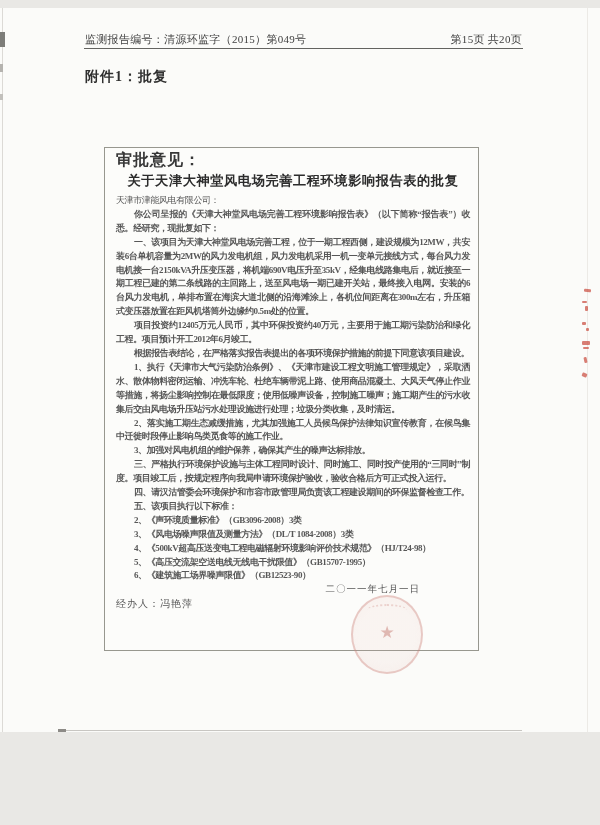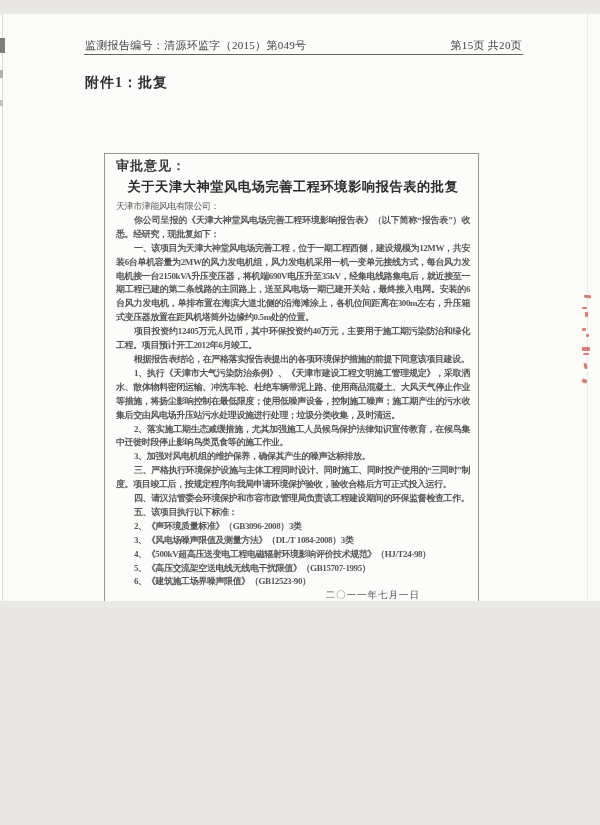--- a/index.html
+++ b/index.html
@@ -1,17 +1,17 @@
 <!DOCTYPE html>
 <html><head>
 <meta charset="utf-8">
 <style>
   html,body { margin:0; padding:0; background:#e9e8e5; }
   .page {
-    position:relative; width:600px; height:587px; margin:14px auto;
+    position:relative; width:600px; height:724px; margin:8px auto;
     background:#fbfbf9; overflow:hidden;
     font-family:"Liberation Serif","DejaVu Serif",serif;
     color:#4a4a4a;
   }
   
   .edge-left  { position:absolute; left:2px;  top:0; width:1px; height:825px; background:#dcdad6; }
   .edge-right { position:absolute; left:587px; top:0; width:1px; height:825px; background:#eceae6; }
   .corner-mark { position:absolute; left:0; top:24px; width:5px; height:15px; background:#7d7d79; filter:blur(.4px); }
   .edge-dash1 { position:absolute; left:0; top:56px; width:3px; height:8px; background:#b5b3af; }
   .edge-dash2 { position:absolute; left:0; top:86px; width:3px; height:6px; background:#c2c0bc; }
@@ -23,21 +23,21 @@
   .header-rule { position:absolute; left:84px; top:40px; width:439px; border-top:1.6px solid #636360; }
 
   .attachment { position:absolute; left:85px; top:60px; font-size:14px; font-weight:bold; color:#2f2f2f; letter-spacing:1px; }
 
   
   .approval-box {
     position:absolute; left:104px; top:139px; width:375px; height:504px;
     border:1px solid #97978f; box-sizing:border-box;
     padding:5px 8px 0 11px; overflow:hidden; background:rgba(255,255,255,.25);
   }
-  .box-header { display:flex; justify-content:space-between; align-items:baseline; font-size:13px; line-height:14px; }
+  .box-header { display:flex; justify-content:space-between; align-items:baseline; font-size:16px; line-height:14px; }
   .field-label { font-weight:bold; color:#383838; letter-spacing:1px; }
   .permit-no { color:#6b6b6b; letter-spacing:1.2px; }
   .box-title { margin:5px 0 4px; text-align:center; font-size:13.2px; font-weight:bold; color:#2c2c2c; letter-spacing:.6px; }
 
   .box-body { font-size:9px; line-height:13.9px; letter-spacing:-0.4px; color:#575757; text-align:justify; }
   .box-body p { margin:0; }
   .box-body p.ind { text-indent:2em;font-weight:bold; }
 
   .date-line { text-align:right; padding-right:50px; font-size:9.5px; line-height:13.9px; letter-spacing:1px; color:#555; }
   .handler-line { font-size:10px; line-height:13.9px; letter-spacing:1px; color:#555; }

